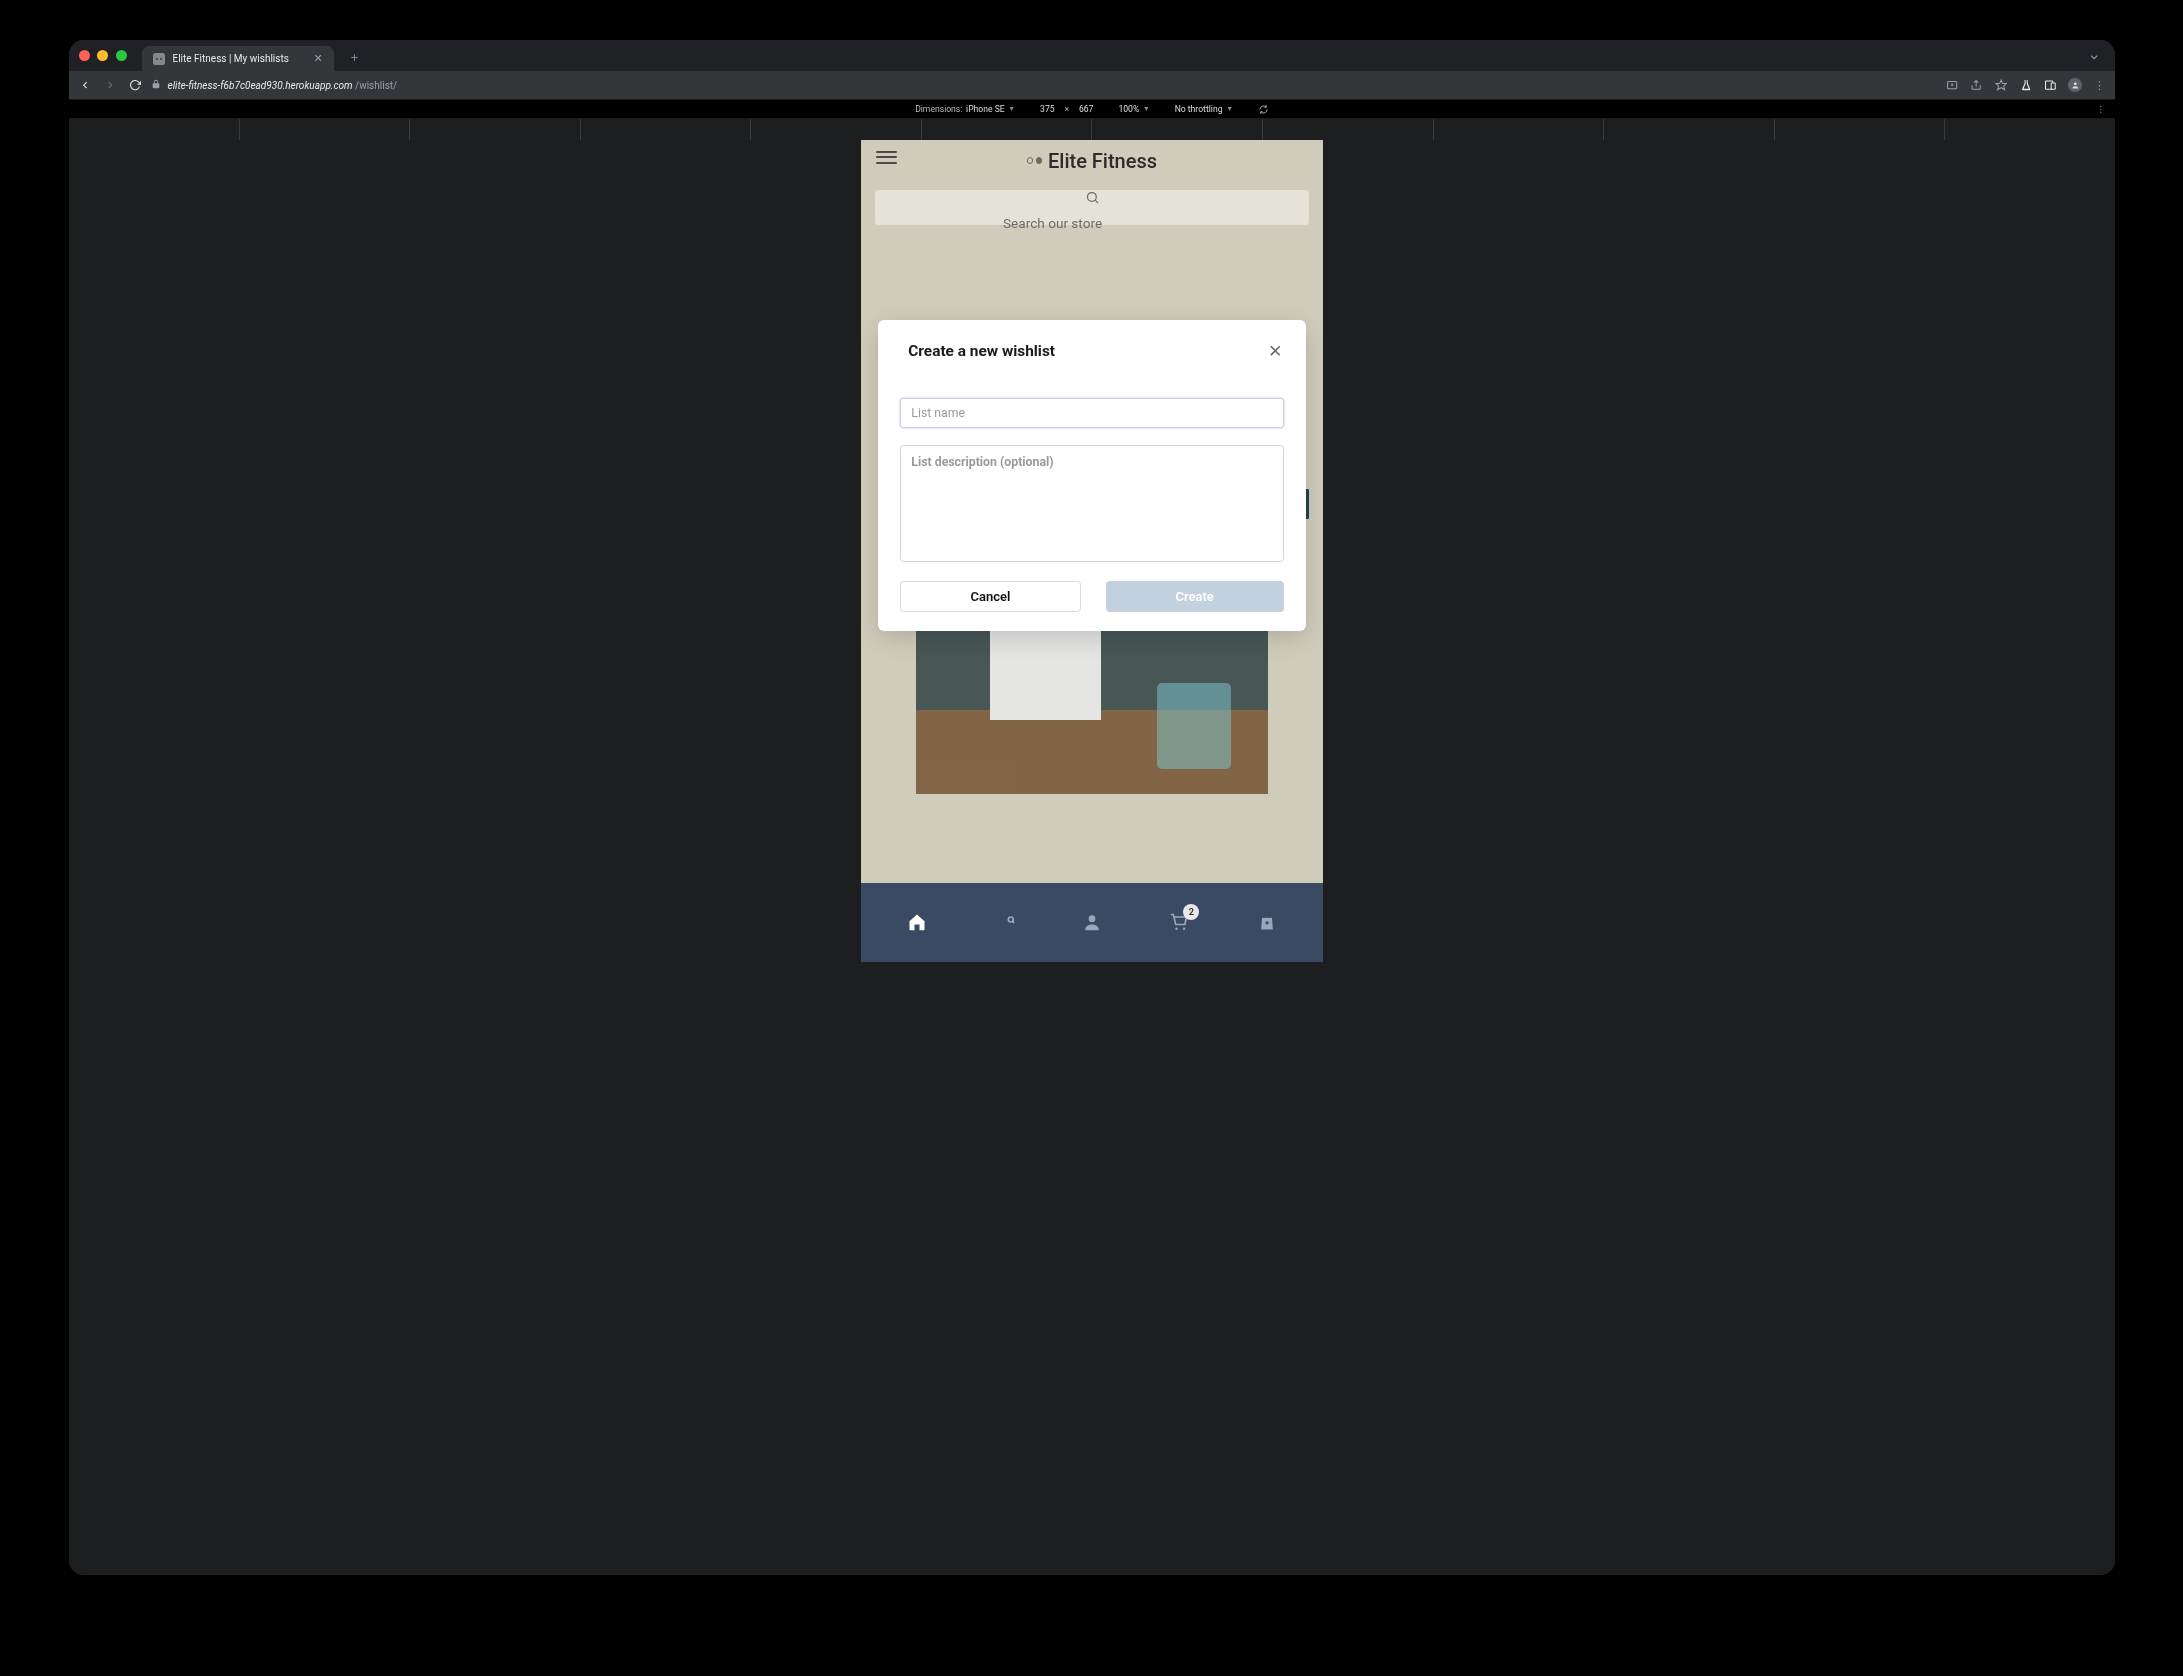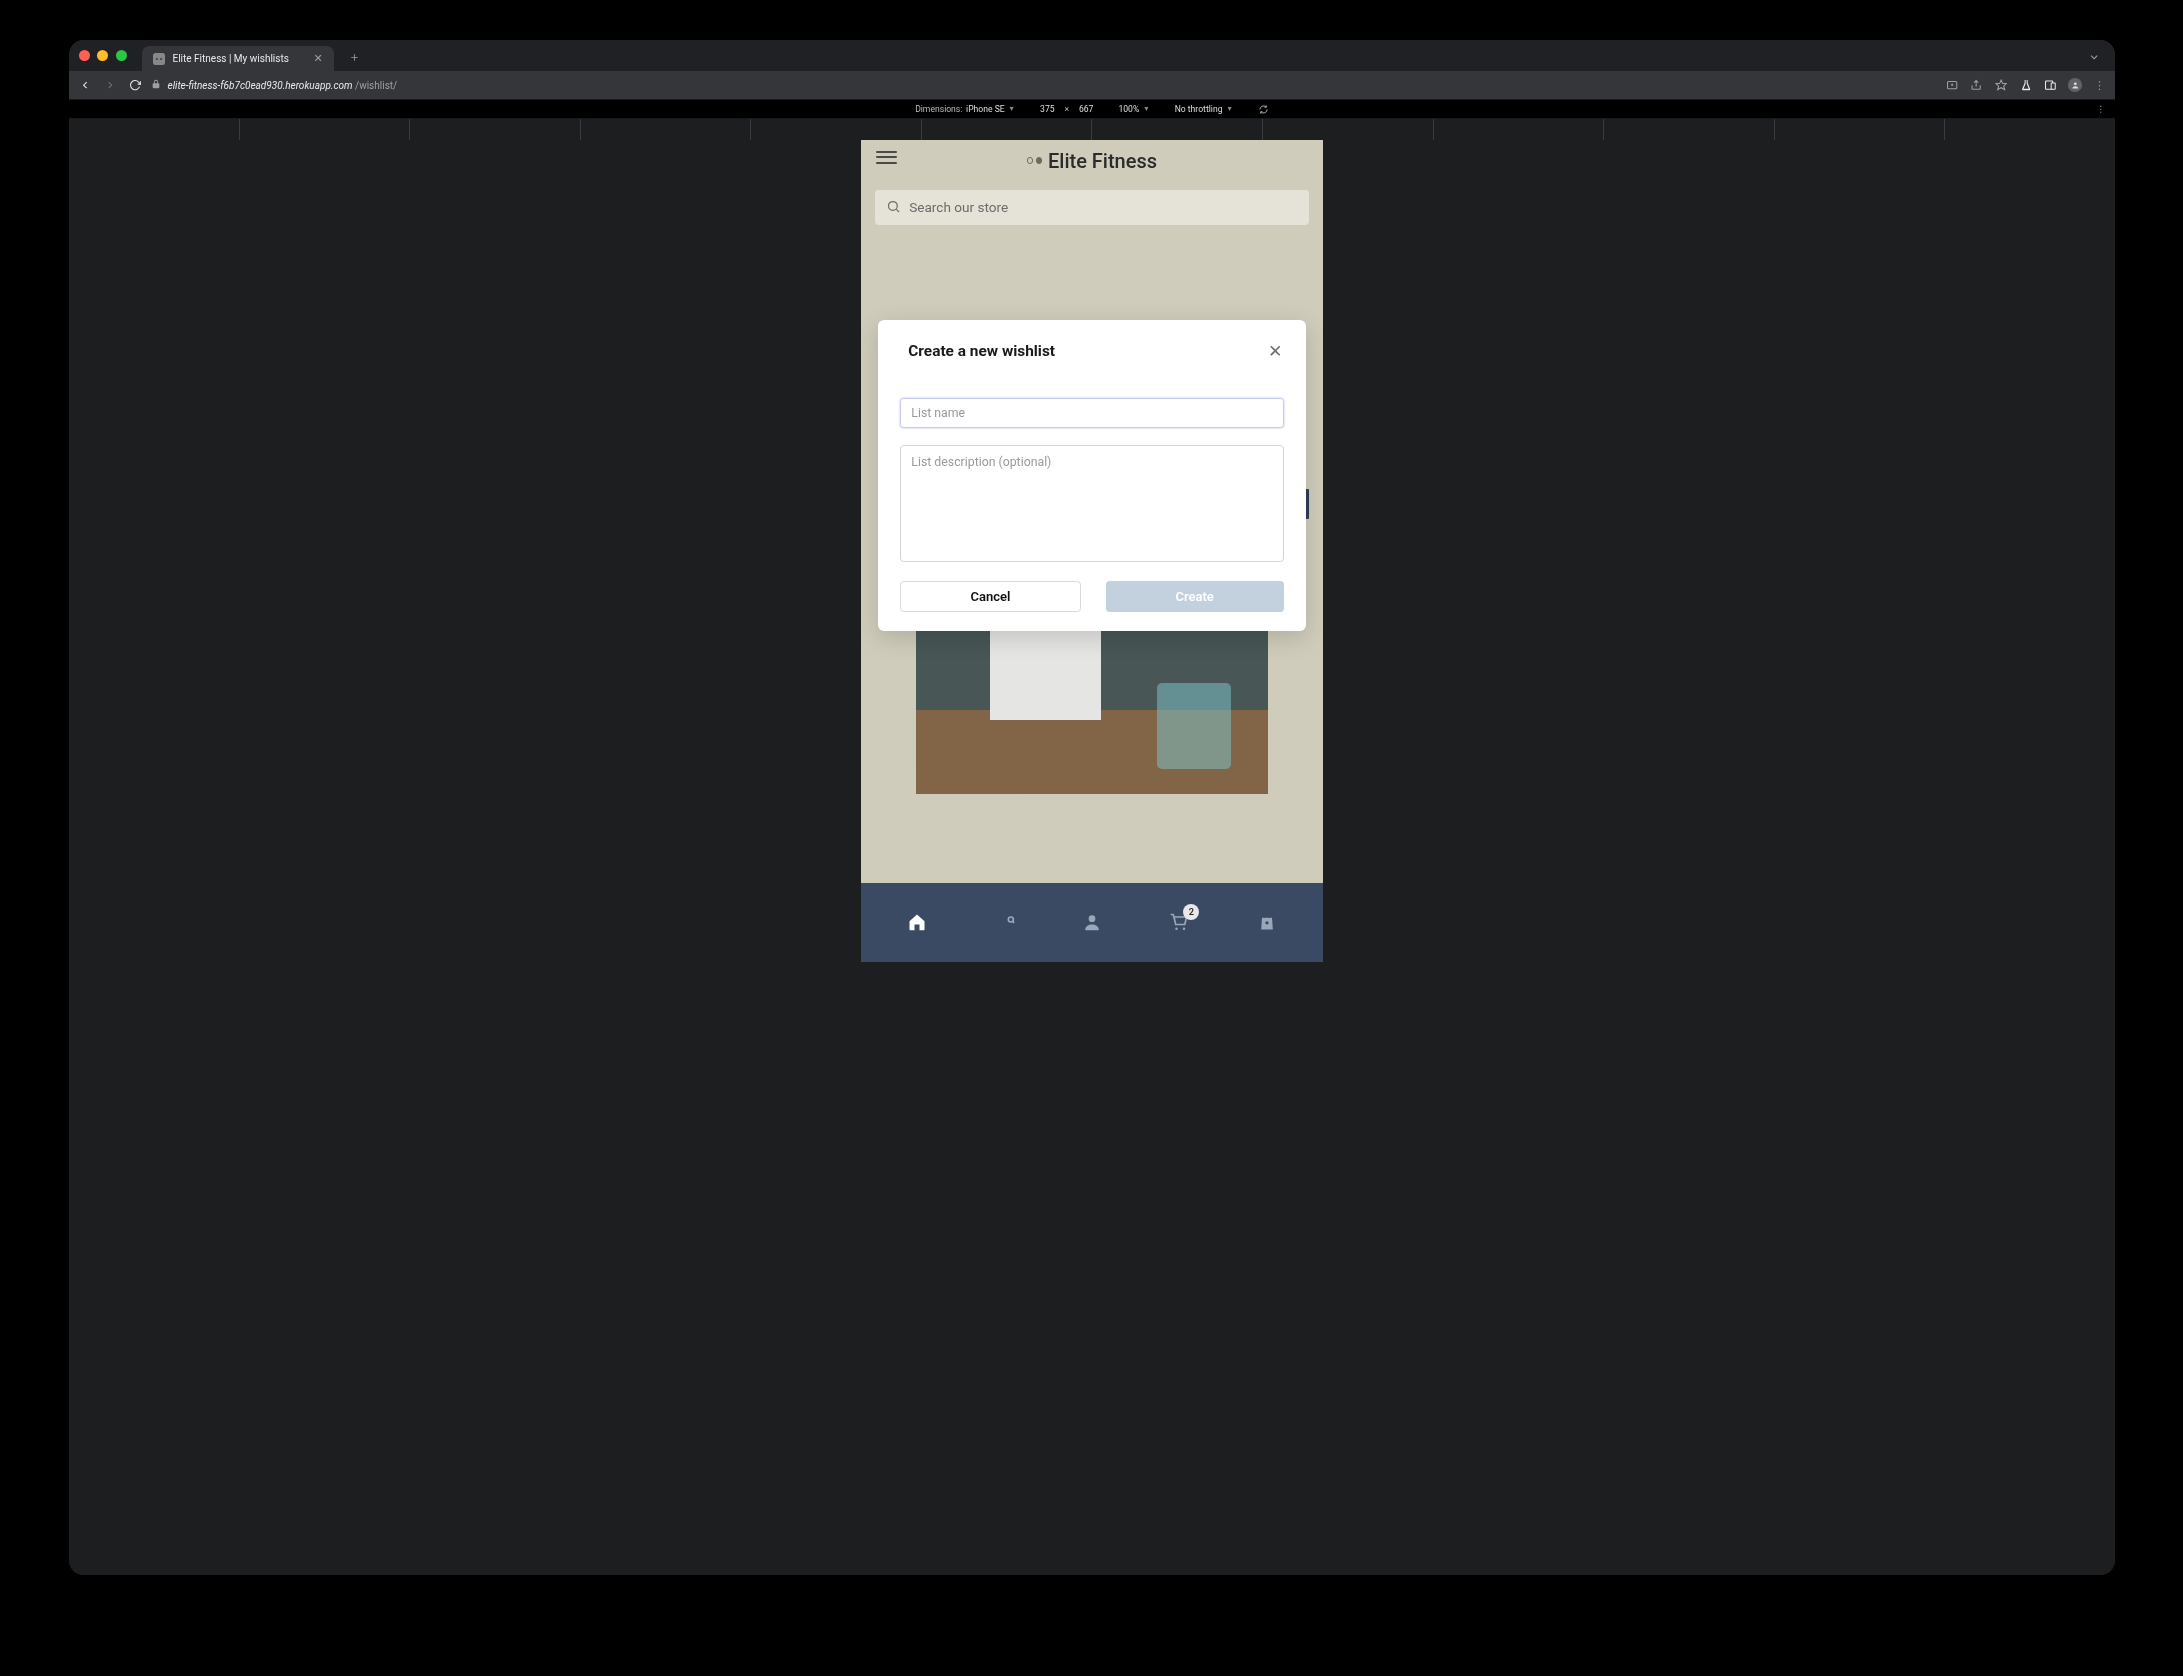--- a/index.html
+++ b/index.html
@@ -63,21 +63,21 @@
     .app-header{ height:41px; display:flex; align-items:center; justify-content:center; position:relative;}
     .hamburger{ position:absolute; left:15px; top:11px; width:21px; cursor:pointer; display:flex; flex-direction:column; gap:3.7px;}
     .hamburger span{display:block;height:1.8px;background:#4a4a4a;border-radius:1.2px;}
     .brand{ display:flex; align-items:center; gap:6.2px; font-size:20px; font-weight:500; color:#2b2b2b;}
     .brand .dots{ display:flex; gap:2.5px; align-items:center;}
     .brand .dots .d{ width:6.2px;height:6.2px;border-radius:50%; border:1.2px solid #6b6b5f;}
     .brand .dots .d.fill{ background:#6b6b5f;}
 
     
     .search-wrap{ padding:8.6px 13.6px 13.6px;}
-    .search-box{ background:#e5e3d8; border-radius:3.7px; height:35px; display:flex; align-items:center; padding:0 11px; gap:8.6px;}
+    .search-box{ background:#e5e3d8; border-radius:3.7px; height:35px; display:flex; align-items:center; padding:0 11px; gap:8.6px;flex-direction:column;}
     .search-box svg{ width:15px;height:15px; stroke:#6b6b6b; fill:none; stroke-width:2;}
     .search-box input{ flex:1; border:none; background:transparent; font-size:13.6px; color:#444; outline:none;}
     .search-box input::placeholder{ color:#6b6b6b;}
 
     
     .page-bg{ position:absolute; inset:0; top:99px; }
     .prod-img{ position:absolute; left:55px; right:55px; top:345px; height:210px;
                background:linear-gradient(180deg,#3a4a4c 0%,#3a4a4c 60%,#7a5a3a 60%,#7a5a3a 100%); opacity:.9;}
     .prod-img::before{content:'';position:absolute;left:74px;top:0px;width:111px;height:136px;background:#e8e8e8;}
     .prod-img::after{content:'';position:absolute;right:37px;bottom:25px;width:74px;height:86px;background:rgba(120,200,210,.5);border-radius:5px;}
@@ -87,21 +87,21 @@
             padding:22px 22px 18.5px; box-shadow:0 6.2px 25px rgba(0,0,0,.15);}
     .modal-head{ display:flex; align-items:flex-start; justify-content:space-between; margin-bottom:36px;margin-left:8px;}
     .modal-title{ font-size:15.4px; font-weight:700; color:#1a1a1a;}
     .modal-close{ font-size:17.3px; color:#6f6f6f; cursor:pointer; line-height:1; padding:1.2px;}
 
     .field{ width:100%; margin-bottom:17.3px;}
     .text-input{ width:100%; height:30px; border:0.9px solid #c7cbe8; border-radius:3.7px;
                  padding:0 10px; font-size:12.3px; color:#333; outline:none; box-shadow:0 0 0 1.2px rgba(100,120,220,.15);}
     .text-input::placeholder{ color:#9a9a9a;}
     .textarea{ width:100%; height:117px; border:0.6px solid #d4d4d4; border-radius:3.7px;
-               padding:8.6px 10px; font-size:12.3px; color:#333; outline:none; resize:none; font-family:inherit;}
+               padding:8.6px 10px; font-size:12.3px; color:#333; outline:none; resize:none; font-family:inherit;font-weight:bold;}
     .textarea::placeholder{ color:#9a9a9a;}
 
     .modal-actions{ display:flex; gap:25px; }
     .btn{ flex:1; height:31px; border-radius:3.7px; font-size:13px; font-weight:600; cursor:pointer;
           display:flex;align-items:center;justify-content:center; border:none;}
     .btn-cancel{ background:#fff; color:#111; border:0.6px solid #d9d9d9;}
     .btn-create{ background:#c3d0de; color:#fff; }
 
     
     .side-sliver{ position:absolute; right:13.6px; top:349px; width:5px; height:30px; background:#2f3e55; border-radius:1.2px;}

